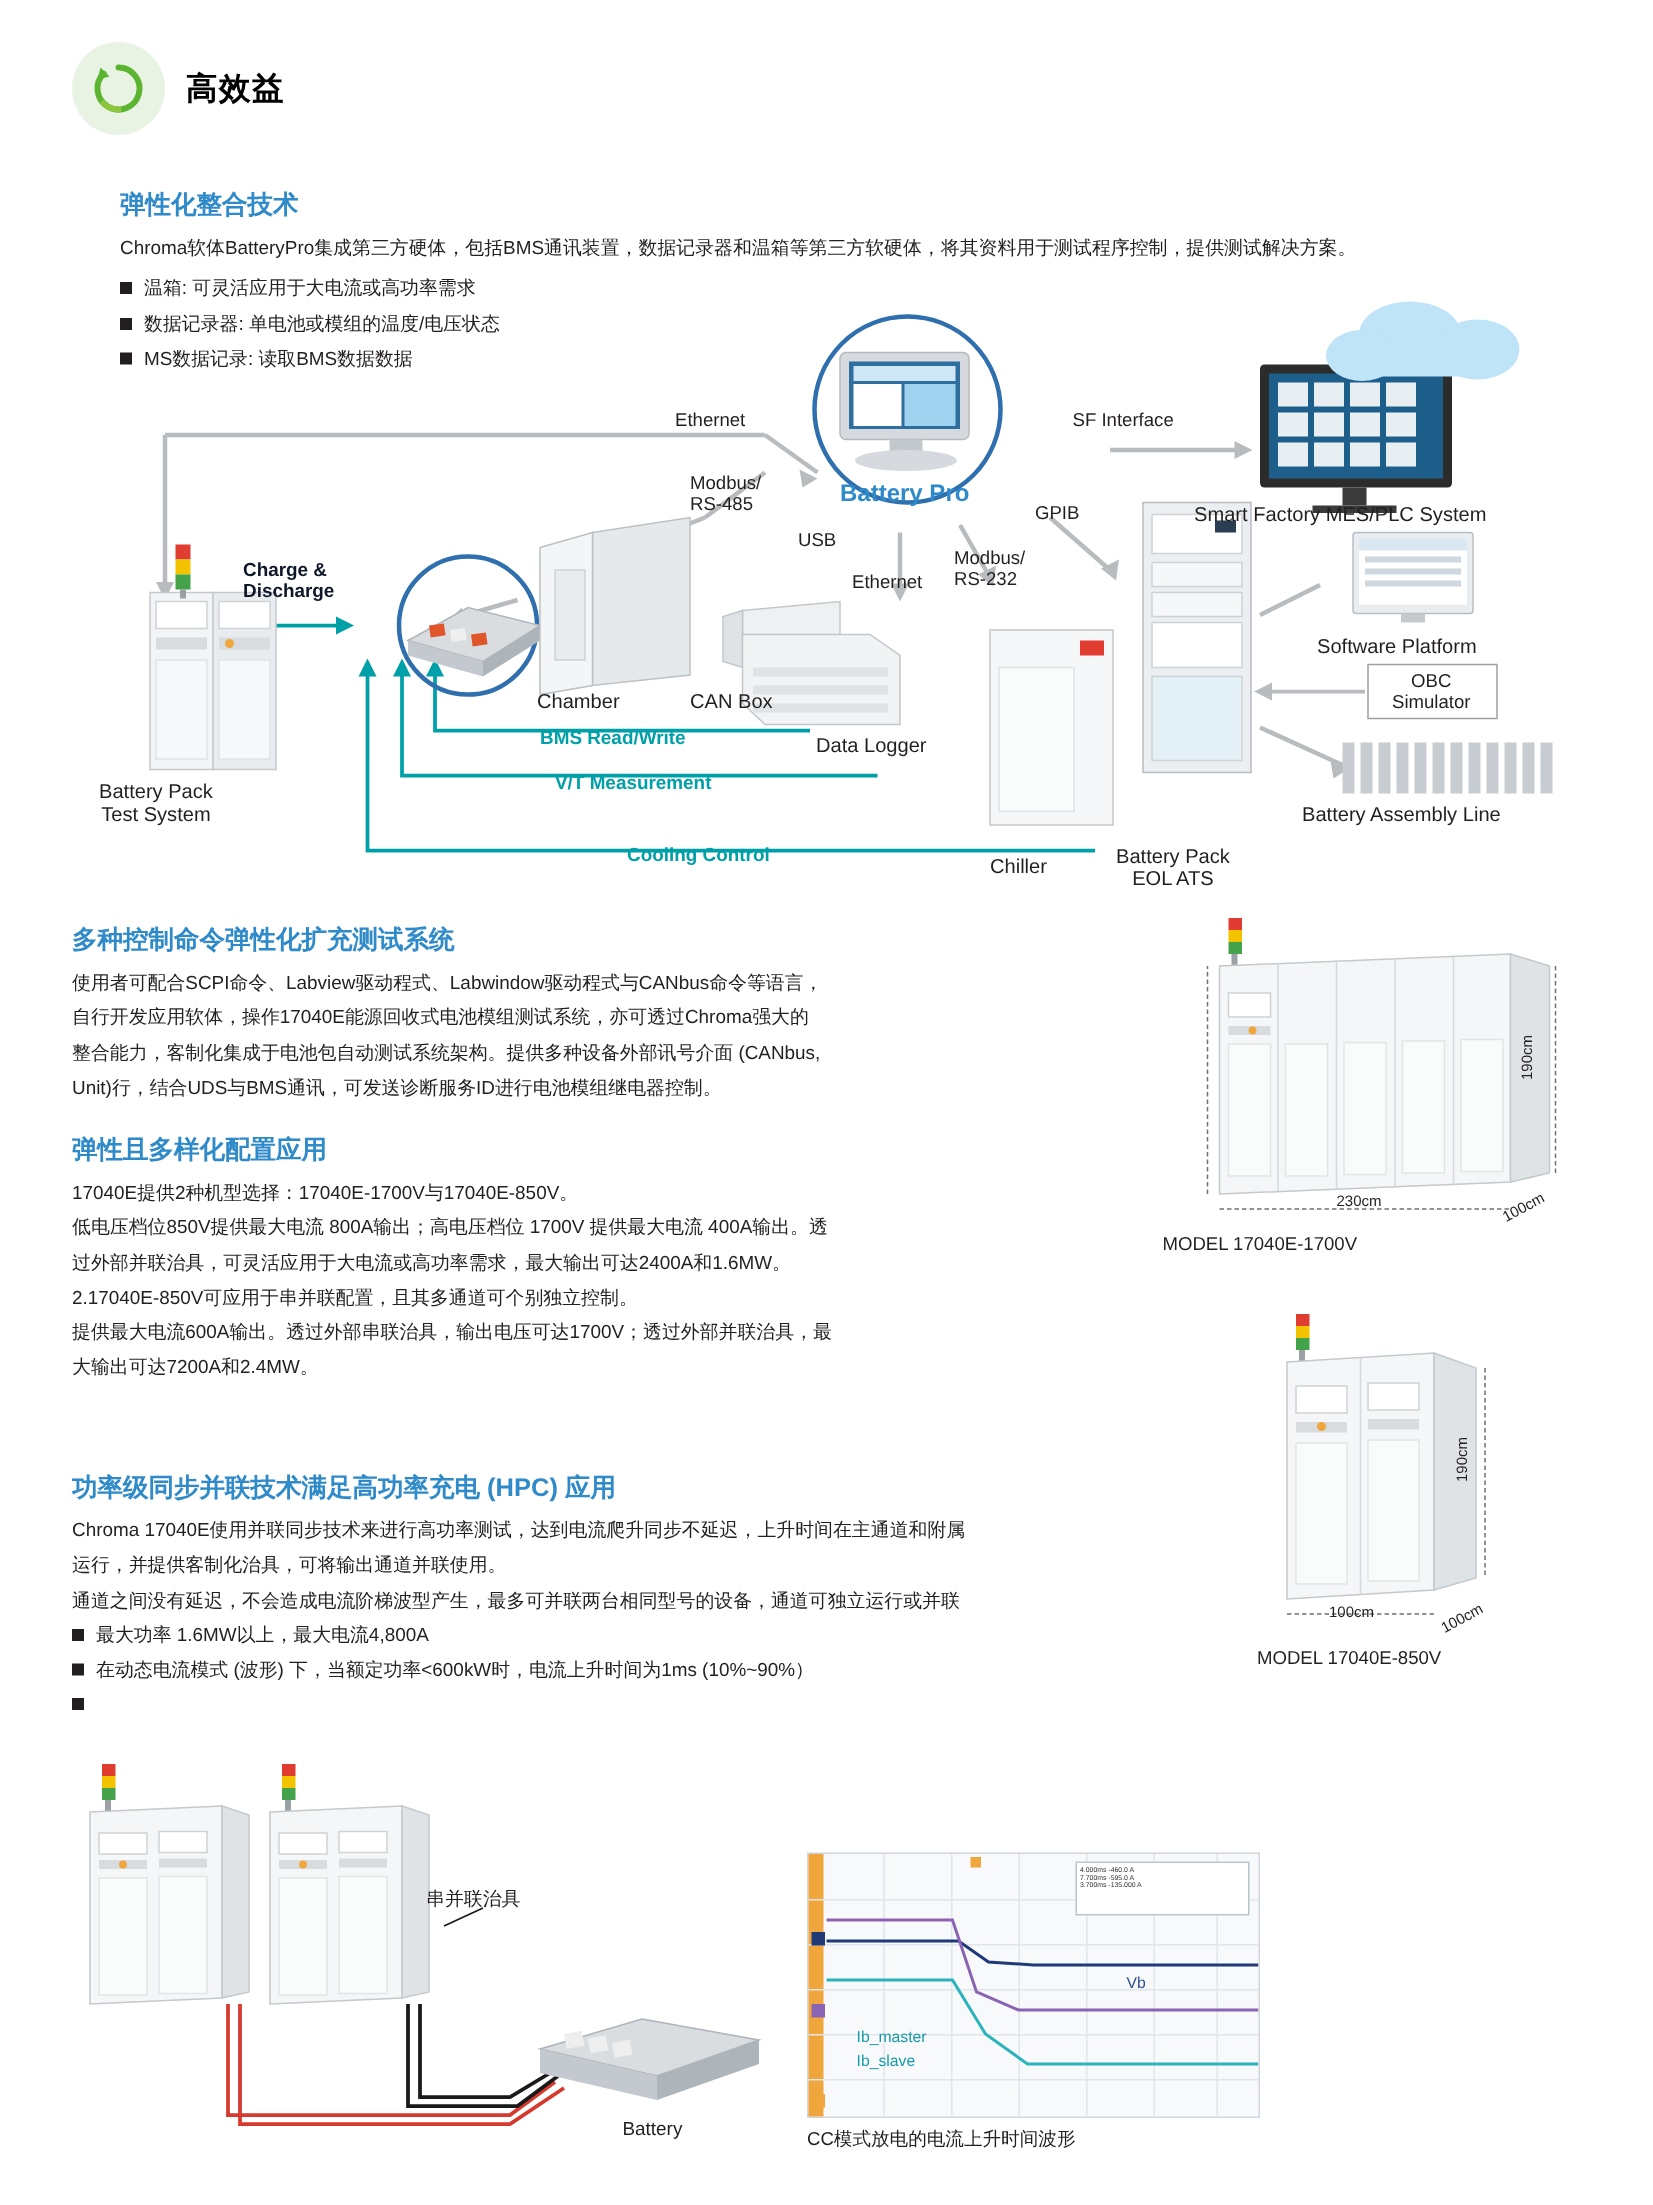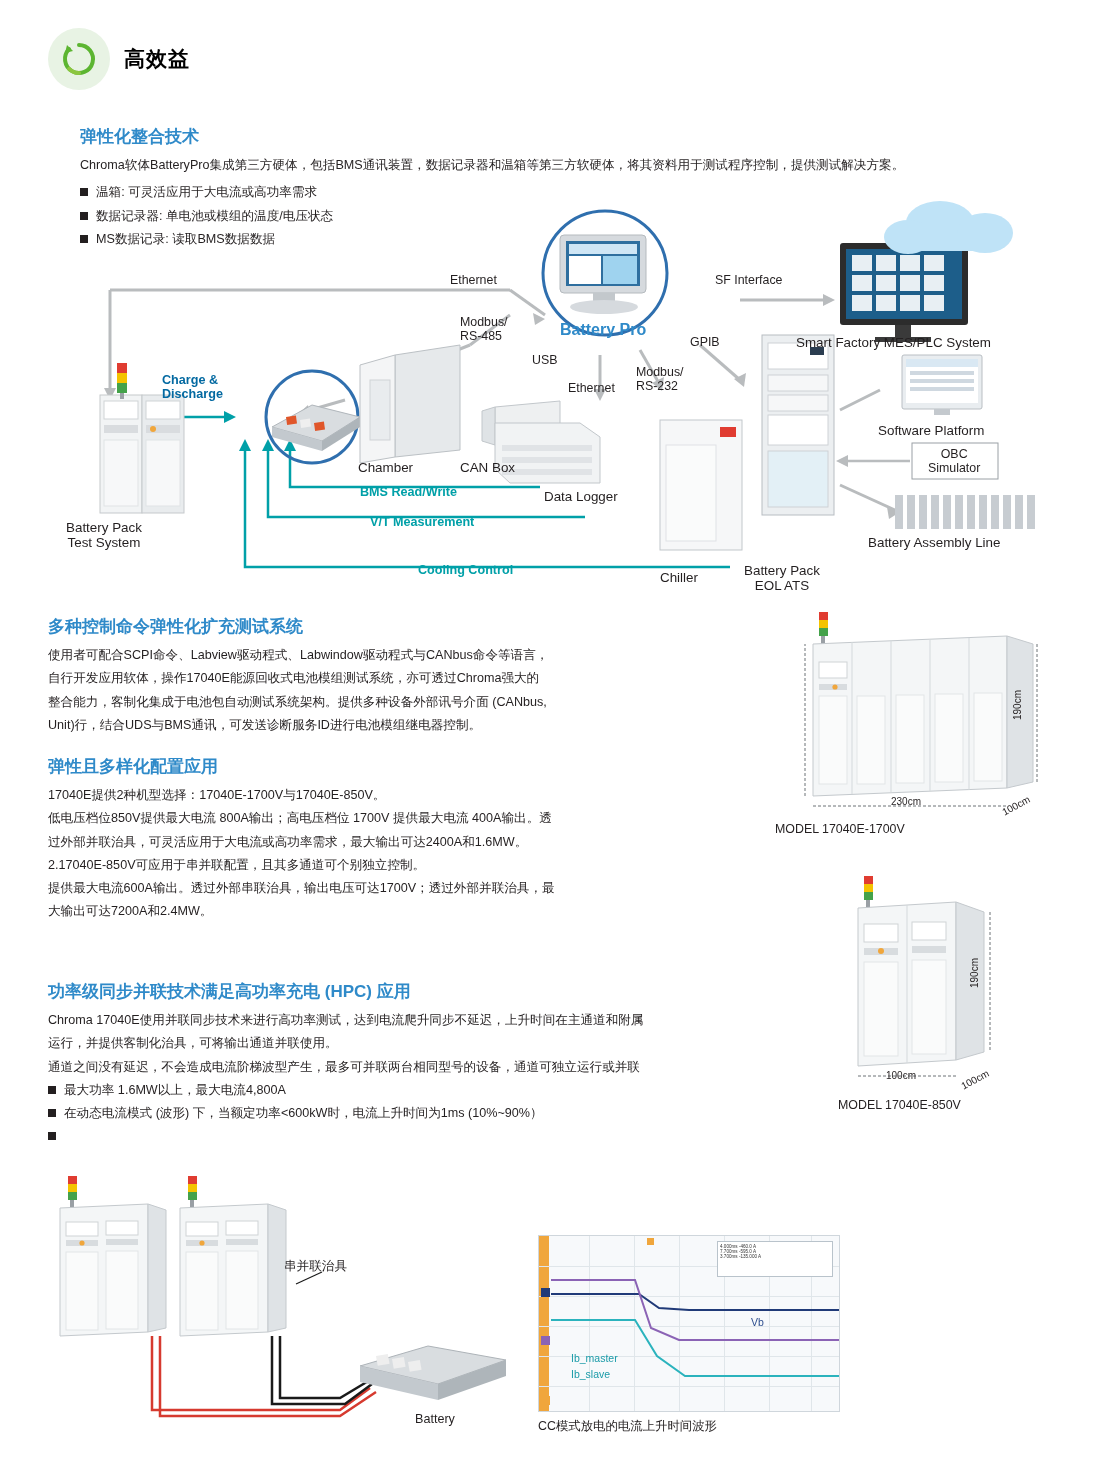--- a/index.html
+++ b/index.html
@@ -30,21 +30,21 @@
   
   .sec1{position:absolute;left:48px;top:125px;width:1010px;margin-left:32px;}
   .sec1 .h-blue{margin-bottom:6px;}
   .sec1 .lead{margin-bottom:4px;}
 
   
   .diagram{position:absolute;left:40px;top:195px;width:1020px;height:400px;}
   .diagram .lbl{position:absolute;font-size:12.4px;color:#231f20;white-space:nowrap;}
   .diagram .lbl.blue{color:#2f8ac9;font-size:16px;font-weight:bold;}
   .diagram .lbl.teal{color:#00a0a8;font-weight:bold;font-size:12.6px;}
-  .diagram .lbl.orange{color:#0369a1;font-weight:bold;font-size:12.6px;}
+  .diagram .lbl.orange{color:#0f172a;font-weight:bold;font-size:12.6px;}
   .diagram .lbl.big{font-size:13.4px;}
 
   
   .sec2{position:absolute;left:48px;top:615px;width:620px;}
   .sec3{position:absolute;left:48px;top:755px;width:620px;}
   .sec4{position:absolute;left:48px;top:980px;width:680px;}
 
   .sec2 .h-blue,.sec3 .h-blue,.sec4 .h-blue{margin-bottom:6px;}
 
   

